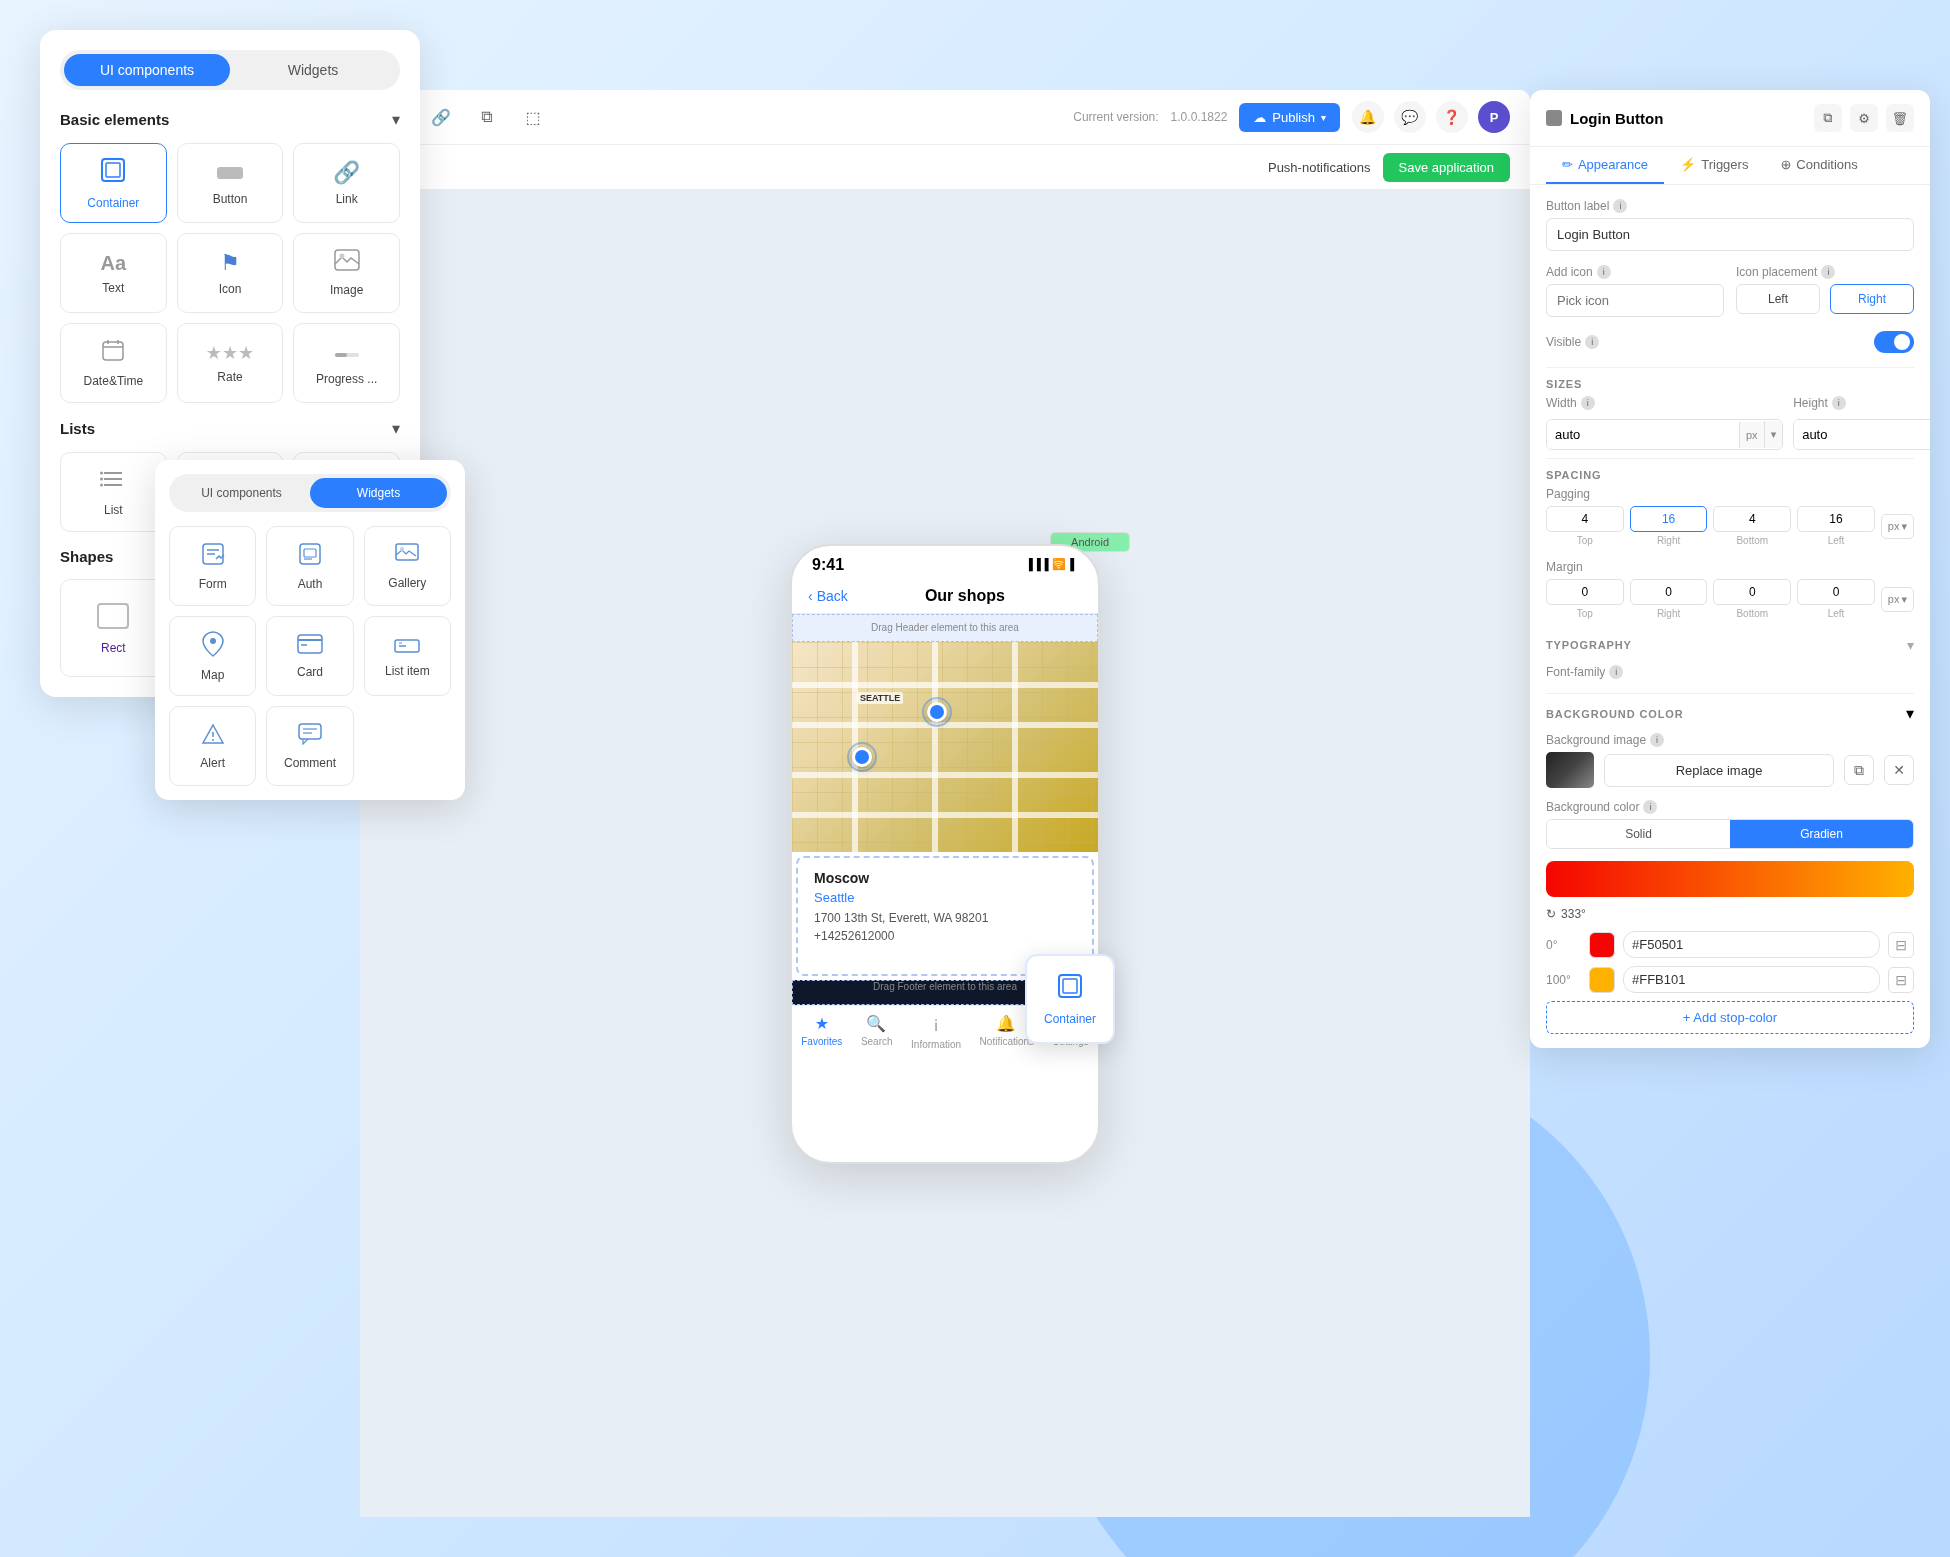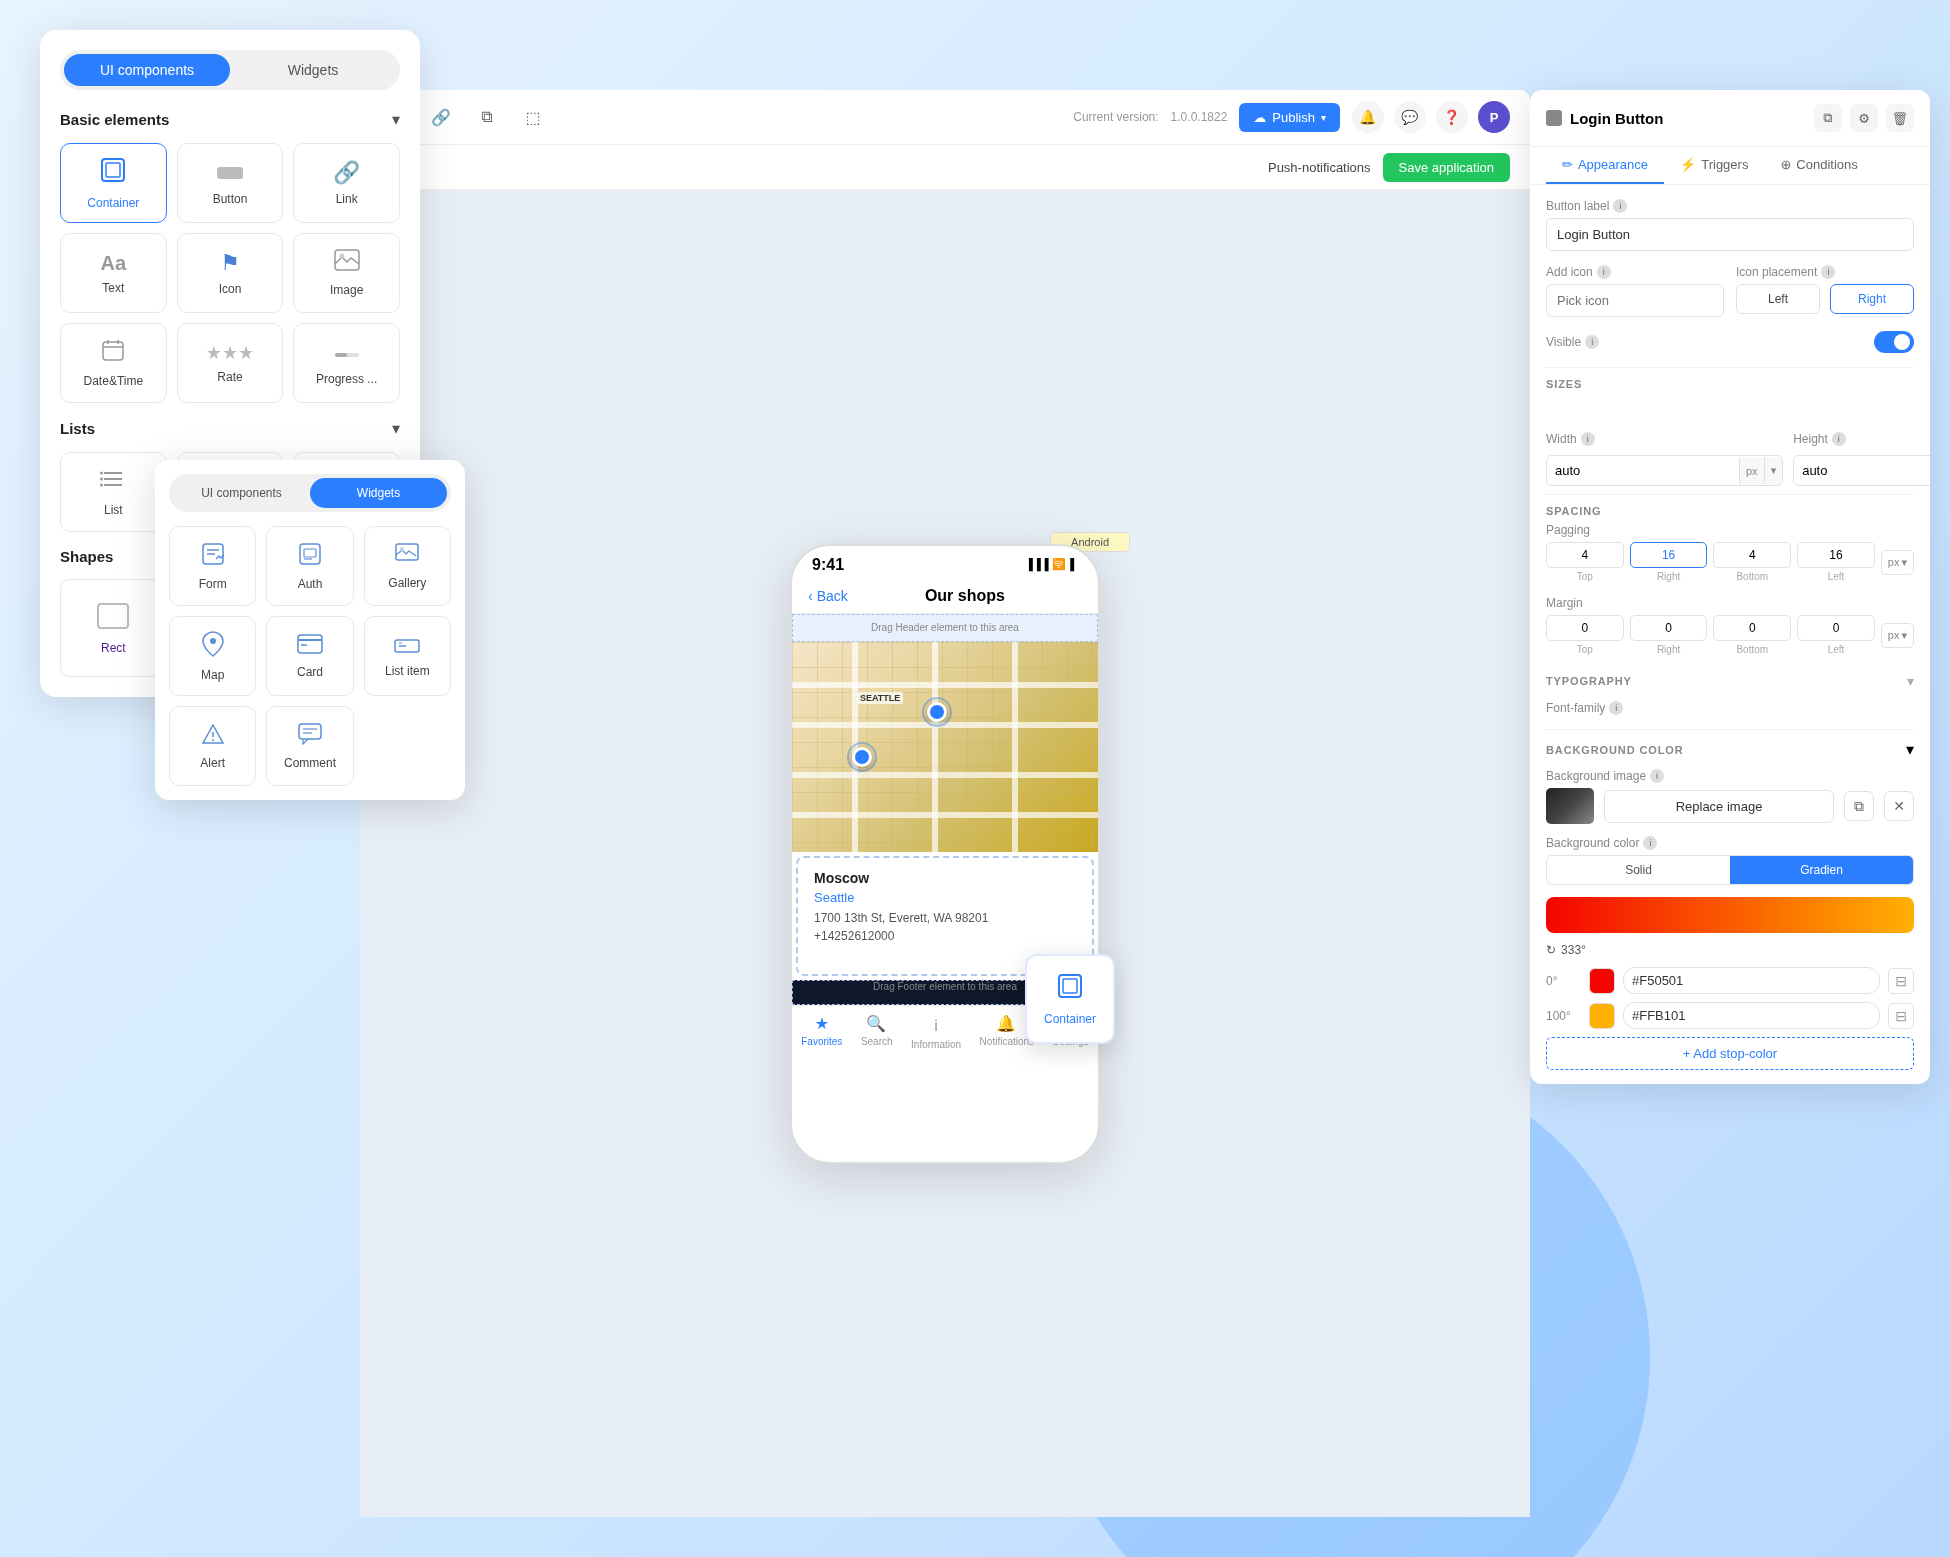--- a/index.html
+++ b/index.html
@@ -469,21 +469,21 @@
       gap: 3px;
     }
     .tab-item.active { color: #2b7fff; }
     .tab-icon { font-size: 16px; }
 
     
     .android-badge {
       position: absolute;
       top: -12px;
       right: -30px;
-      background: #fef9c3;
+      background: #86efac;
       border: 1px solid #ddd;
       border-radius: 5px;
       padding: 3px 20px;
       font-size: 11px;
       color: #555;
     }
 
     
     .container-widget {
       position: absolute;
@@ -662,21 +662,20 @@
 
     .size-inputs {
       display: grid;
       grid-template-columns: 1fr 1fr;
       gap: 10px;
     }
     .size-input-group {
       display: flex;
       flex-direction: column;
       gap: 4px;
-      margin-top: 36px;
     }
     .size-input-row {
       display: flex;
       align-items: center;
       border: 1px solid #e0e0e0;
       border-radius: 6px;
       overflow: hidden;
     }
     .size-input-field {
       flex: 1;

